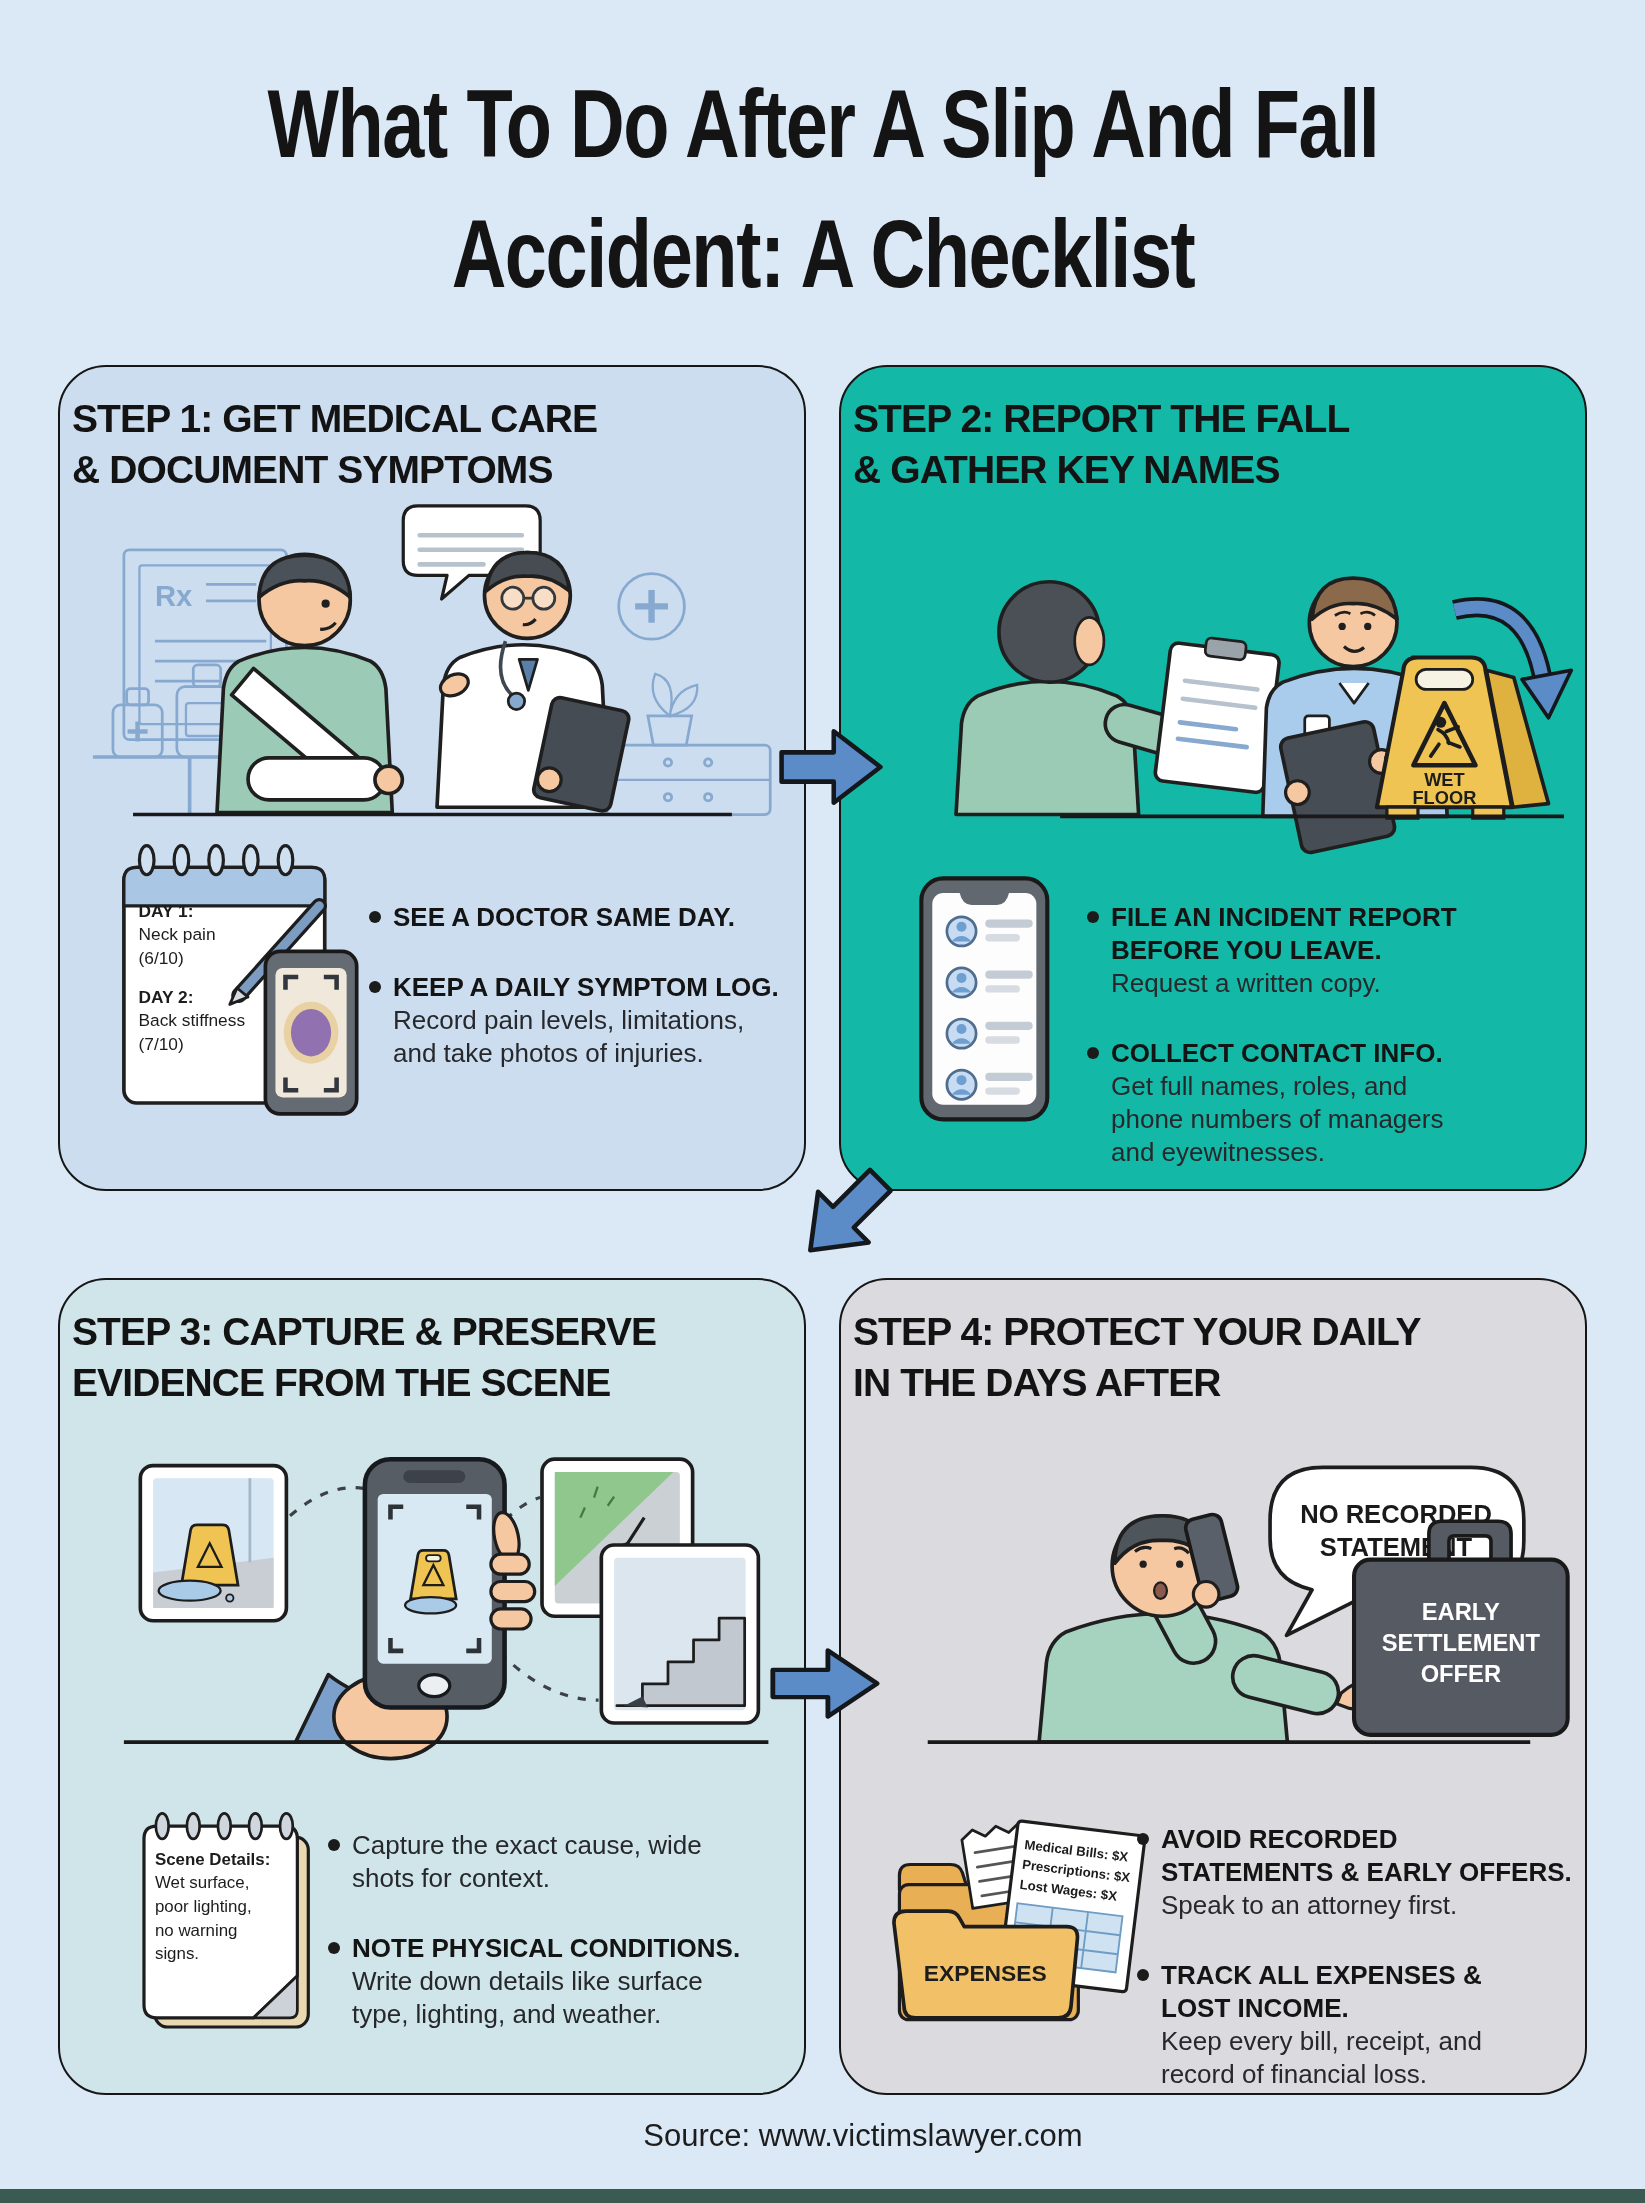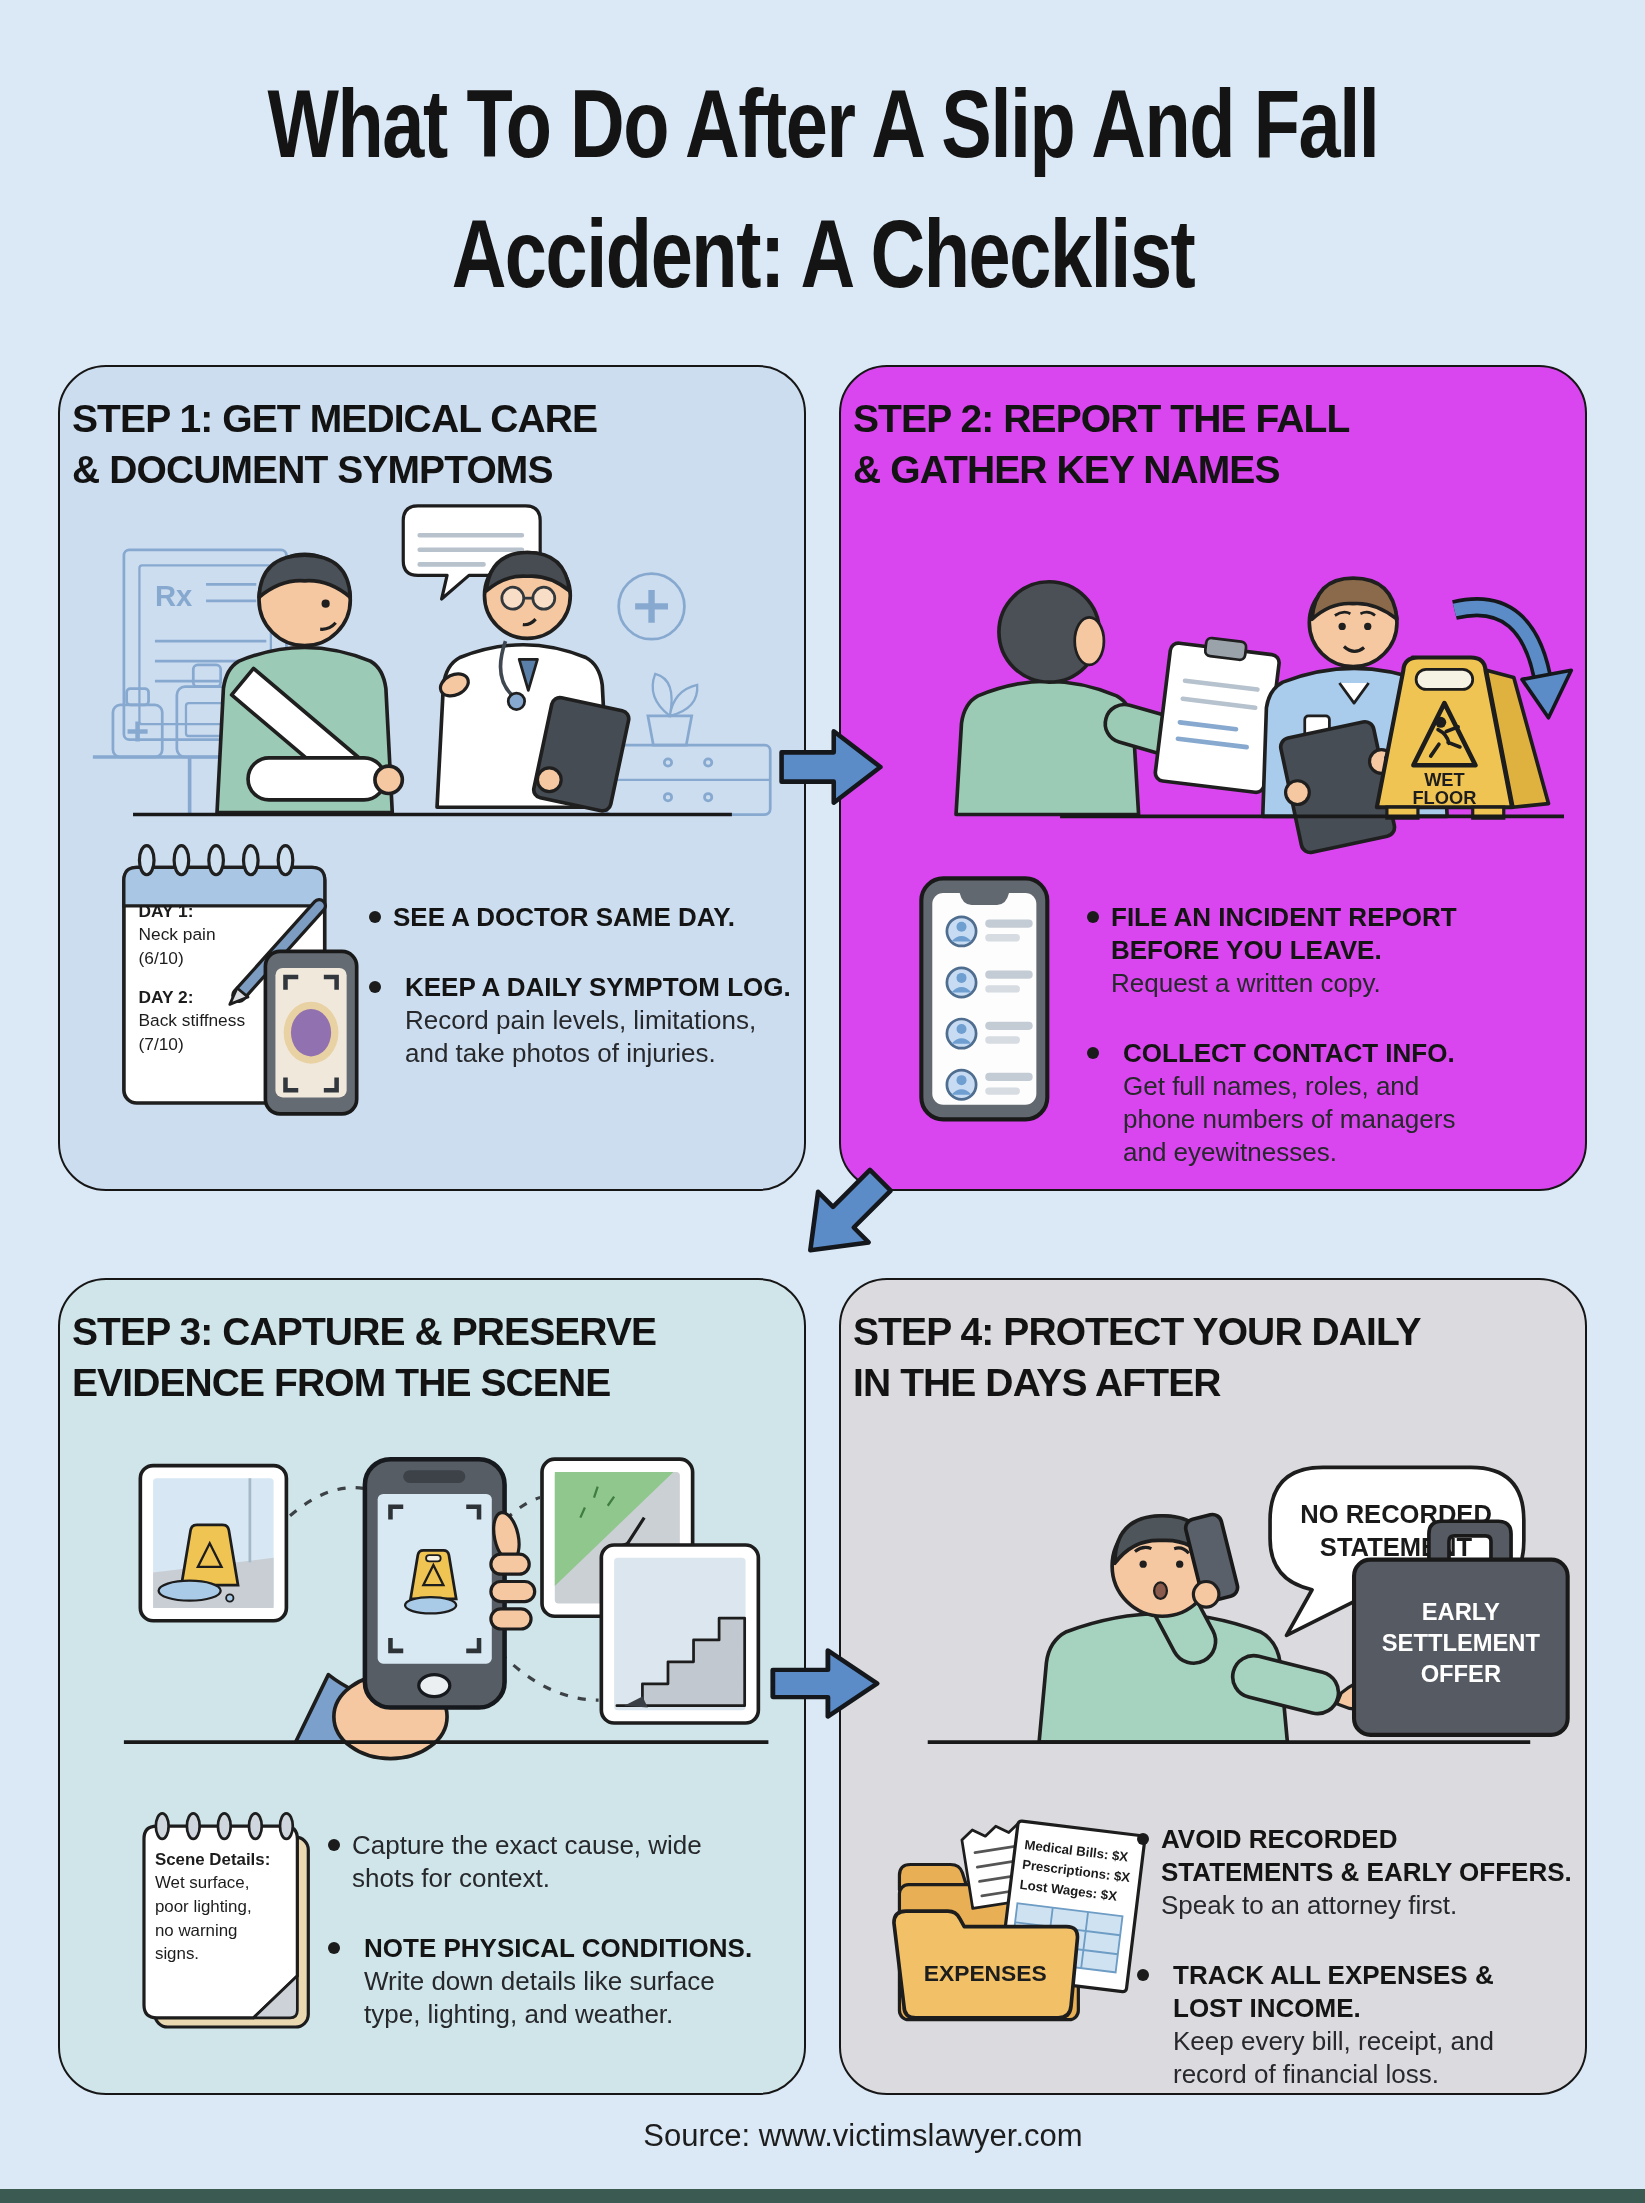--- a/index.html
+++ b/index.html
@@ -5,31 +5,31 @@
   html,body{margin:0;padding:0;background:#dbe9f7;}
   #page{position:relative;width:1646px;height:2204px;background:#dbe9f7;
         font-family:"Liberation Sans",sans-serif;overflow:hidden;}
   .main-title{position:absolute;top:59px;left:0;width:100%;text-align:center;
         font-weight:bold;font-size:97px;line-height:130px;letter-spacing:-1.8px;
         color:#141414;transform:scaleX(0.78);transform-origin:50% 0;}
   .main-title span{display:block;}
   .panel{position:absolute;width:748px;border:2.8px solid #161616;border-radius:48px;
         box-sizing:border-box;overflow:hidden;}
   #panel1{left:58px;top:365px;height:826px;background:#ccddf0;}
-  #panel2{left:839px;top:365px;height:826px;background:#d946ef;}
+  #panel2{left:839px;top:365px;height:826px;background:#14b8a6;}
   #panel3{left:58px;top:1278px;height:817px;background:#cfe5e9;}
   #panel4{left:839px;top:1278px;height:817px;background:#dbdade;}
   .panel-title{position:absolute;top:26px;left:12px;width:100%;text-align:left;
         font-weight:bold;font-size:39px;line-height:51px;letter-spacing:-0.9px;
         color:#131313;z-index:2;}
   .panel-title span{display:block;}
   .panel-svg{position:absolute;left:0;top:0;width:100%;height:100%;}
   .bullets{position:absolute;z-index:2;margin-top:38px;}
   .bullet{display:flex;align-items:flex-start;}
-  .bullet + .bullet{margin-top:37px;gap:12px;}
+  .bullet + .bullet{margin-top:37px;}
   .dot{flex:none;width:12px;height:12px;border-radius:50%;background:#1b1b1b;margin:10px 12px 0 0;}
   .bh{display:block;font-weight:bold;font-size:26px;line-height:33px;color:#141414;white-space:pre-line;}
   .bb{display:block;font-size:26px;line-height:33px;color:#26282b;white-space:pre-line;}
   #b1{left:309px;top:496px;width:432px;}
   #b2{left:246px;top:496px;width:422px;}
   #b3{left:268px;top:511px;width:459px;}
   #b4{left:296px;top:505px;width:441px;}
   .footer{position:absolute;top:2118px;left:0;width:100%;text-align:center;
         font-size:31px;color:#1d1d1d;padding-left:40px;}
   .bottom-bar{position:absolute;left:0;top:2189px;width:100%;height:14.7px;background:#3b5a52;}

